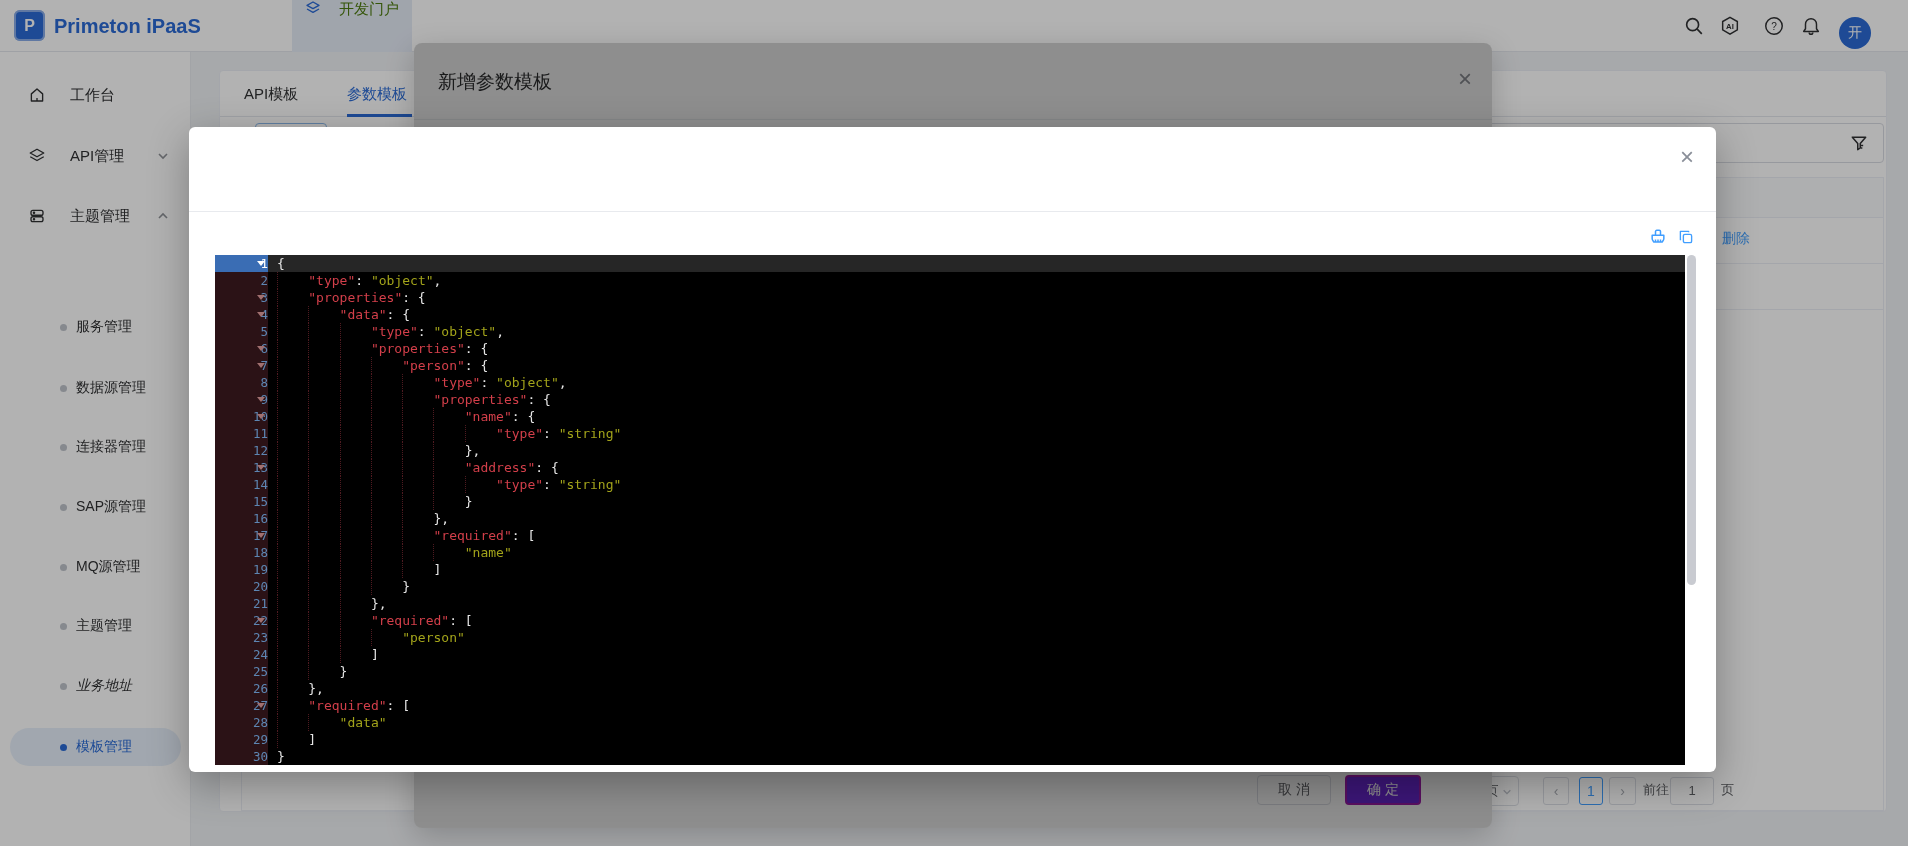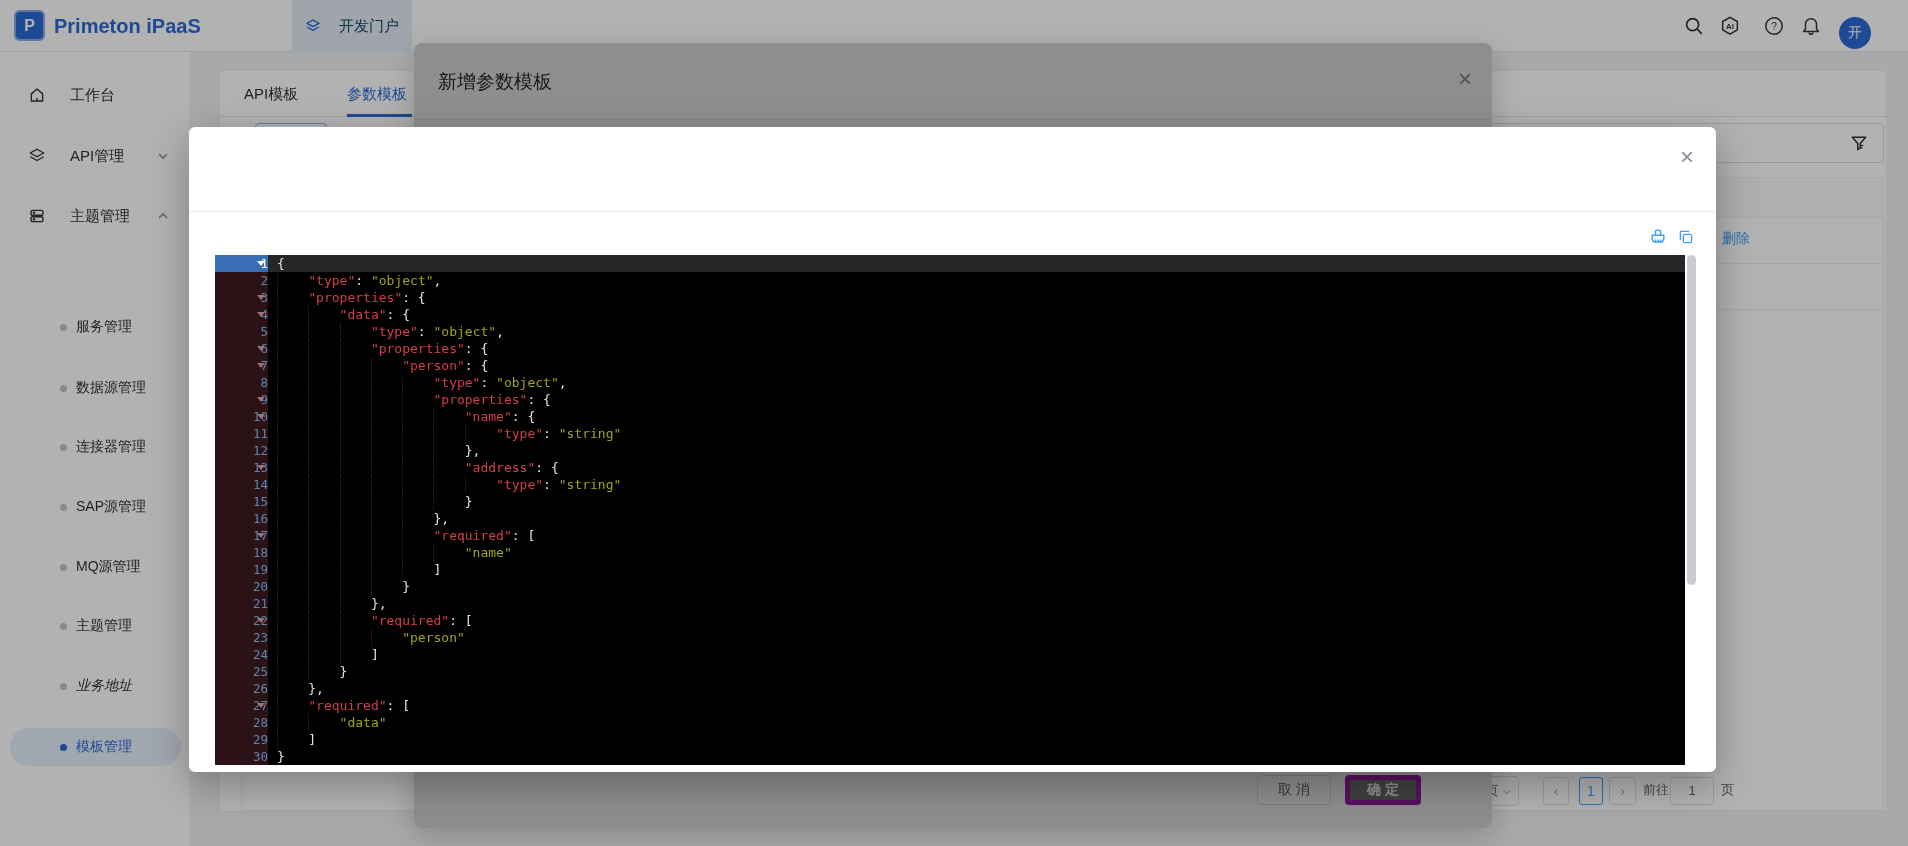--- a/index.html
+++ b/index.html
@@ -3,21 +3,21 @@
 <meta charset="utf-8">
 <style>
   * { margin:0; padding:0; box-sizing:border-box; }
   html,body { width:1908px; height:846px; overflow:hidden; }
   body { font-family:"Liberation Sans","DejaVu Sans",sans-serif; background:#f0f2f5; position:relative; }
 
   
   #header { position:absolute; left:0; top:0; width:1908px; height:52px; background:#fff; border-bottom:1px solid #e4e7ed; z-index:1; }
   .logo-box { position:absolute; left:14px; top:10px; width:31px; height:31px; border-radius:6px; background:#2b6bd6; color:#fff; font-weight:bold; font-size:16px; display:flex; align-items:center; justify-content:center; box-shadow:inset 0 0 0 2px rgba(255,255,255,.45); }
   .brand { position:absolute; left:54px; top:0; line-height:52px; font-size:20px; font-weight:bold; color:#2b6bd6; }
-  .portal { position:absolute; left:292px; top:0; width:120px; height:52px; background:#e6ecf7; display:flex; align-items:center; justify-content:center; gap:18px; color:#0c4a6e; font-size:15px; cursor:pointer; }
+  .portal { position:absolute; left:292px; top:0; width:120px; height:52px; background:#e6ecf7; display:flex; justify-content:center; gap:18px; color:#4d7c0f; font-size:15px; cursor:pointer; }
   .hicon { position:absolute; top:15px; width:22px; height:22px; cursor:pointer; }
   .avatar { position:absolute; left:1839px; top:17px; width:32px; height:32px; border-radius:50%; background:#2b6bd6; color:#fff; font-size:14px; display:flex; align-items:center; justify-content:center; }
 
   
   #sidebar { position:absolute; left:0; top:52px; width:191px; height:794px; background:#fff; border-right:1px solid #e8ebf0; z-index:1; }
   .side-item { position:absolute; left:0; width:191px; height:40px; display:flex; align-items:center; cursor:pointer; color:#303133; font-size:15px; }
   .side-item .sicon { margin-left:28px; width:18px; height:18px; }
   .side-item .slabel { margin-left:24px; flex:1; }
   .side-item .chev { margin-right:22px; width:12px; height:12px; }
   .sub-item { position:absolute; left:10px; width:171px; height:38px; display:flex; align-items:center; cursor:pointer; color:#303133; font-size:14px; border-radius:20px; }
@@ -53,21 +53,21 @@
   .pag-unit { left:1501px; line-height:30px; }
   .abs { position:absolute; }
 
   
   #dialog-add { position:absolute; left:414px; top:43px; width:1078px; height:785px; background:#fff; border-radius:8px; box-shadow:0 8px 30px rgba(0,0,0,.2); z-index:10; }
   #dialog-add .dhead { position:absolute; left:0; top:0; width:100%; height:77px; border-bottom:1px solid #eef0f3; }
   #dialog-add .dtitle { position:absolute; left:24px; top:0; line-height:77px; font-size:19px; color:#303133; }
   #dialog-add .dclose { position:absolute; right:20px; top:24px; font-size:24px; color:#909399; cursor:pointer; line-height:1; }
   .btn { position:absolute; height:30px; border-radius:4px; font-size:14px; display:flex; align-items:center; justify-content:center; cursor:pointer; letter-spacing:4px; padding-left:4px; }
   .btn-cancel { left:843px; top:732px; width:74px; background:#fff; border:1px solid #dcdfe6; color:#606266; }
-  .btn-ok { left:931px; top:732px; width:76px; background:#737373; border:5px solid #a21caf; color:#fff;font-weight:bold; }
+  .btn-ok { left:931px; top:732px; width:76px; background:#6d28d9; border:2px solid #a21caf; color:#fff; }
   #dialog-add .dim { position:absolute; inset:0; background:rgba(0,0,0,.20); border-radius:8px; pointer-events:none; }
 
   
   #overlay { position:absolute; inset:0; background:rgba(0,0,0,.30); z-index:20; }
 
   
   #schema-modal { position:absolute; left:189px; top:127px; width:1527px; height:645px; background:#fff; border-radius:6px; box-shadow:0 12px 40px rgba(0,0,0,.3); z-index:30; }
   #schema-modal .mhead { position:absolute; left:0; top:0; width:100%; height:85px; border-bottom:1px solid #e8eaee; }
   #schema-modal .mtitle { position:absolute; left:29px; top:0; line-height:76px; font-size:17.5px; color:#1f2329; }
   #schema-modal .mclose { position:absolute; right:22px; top:18px; font-size:24px; color:#8a8f99; cursor:pointer; line-height:1; }

